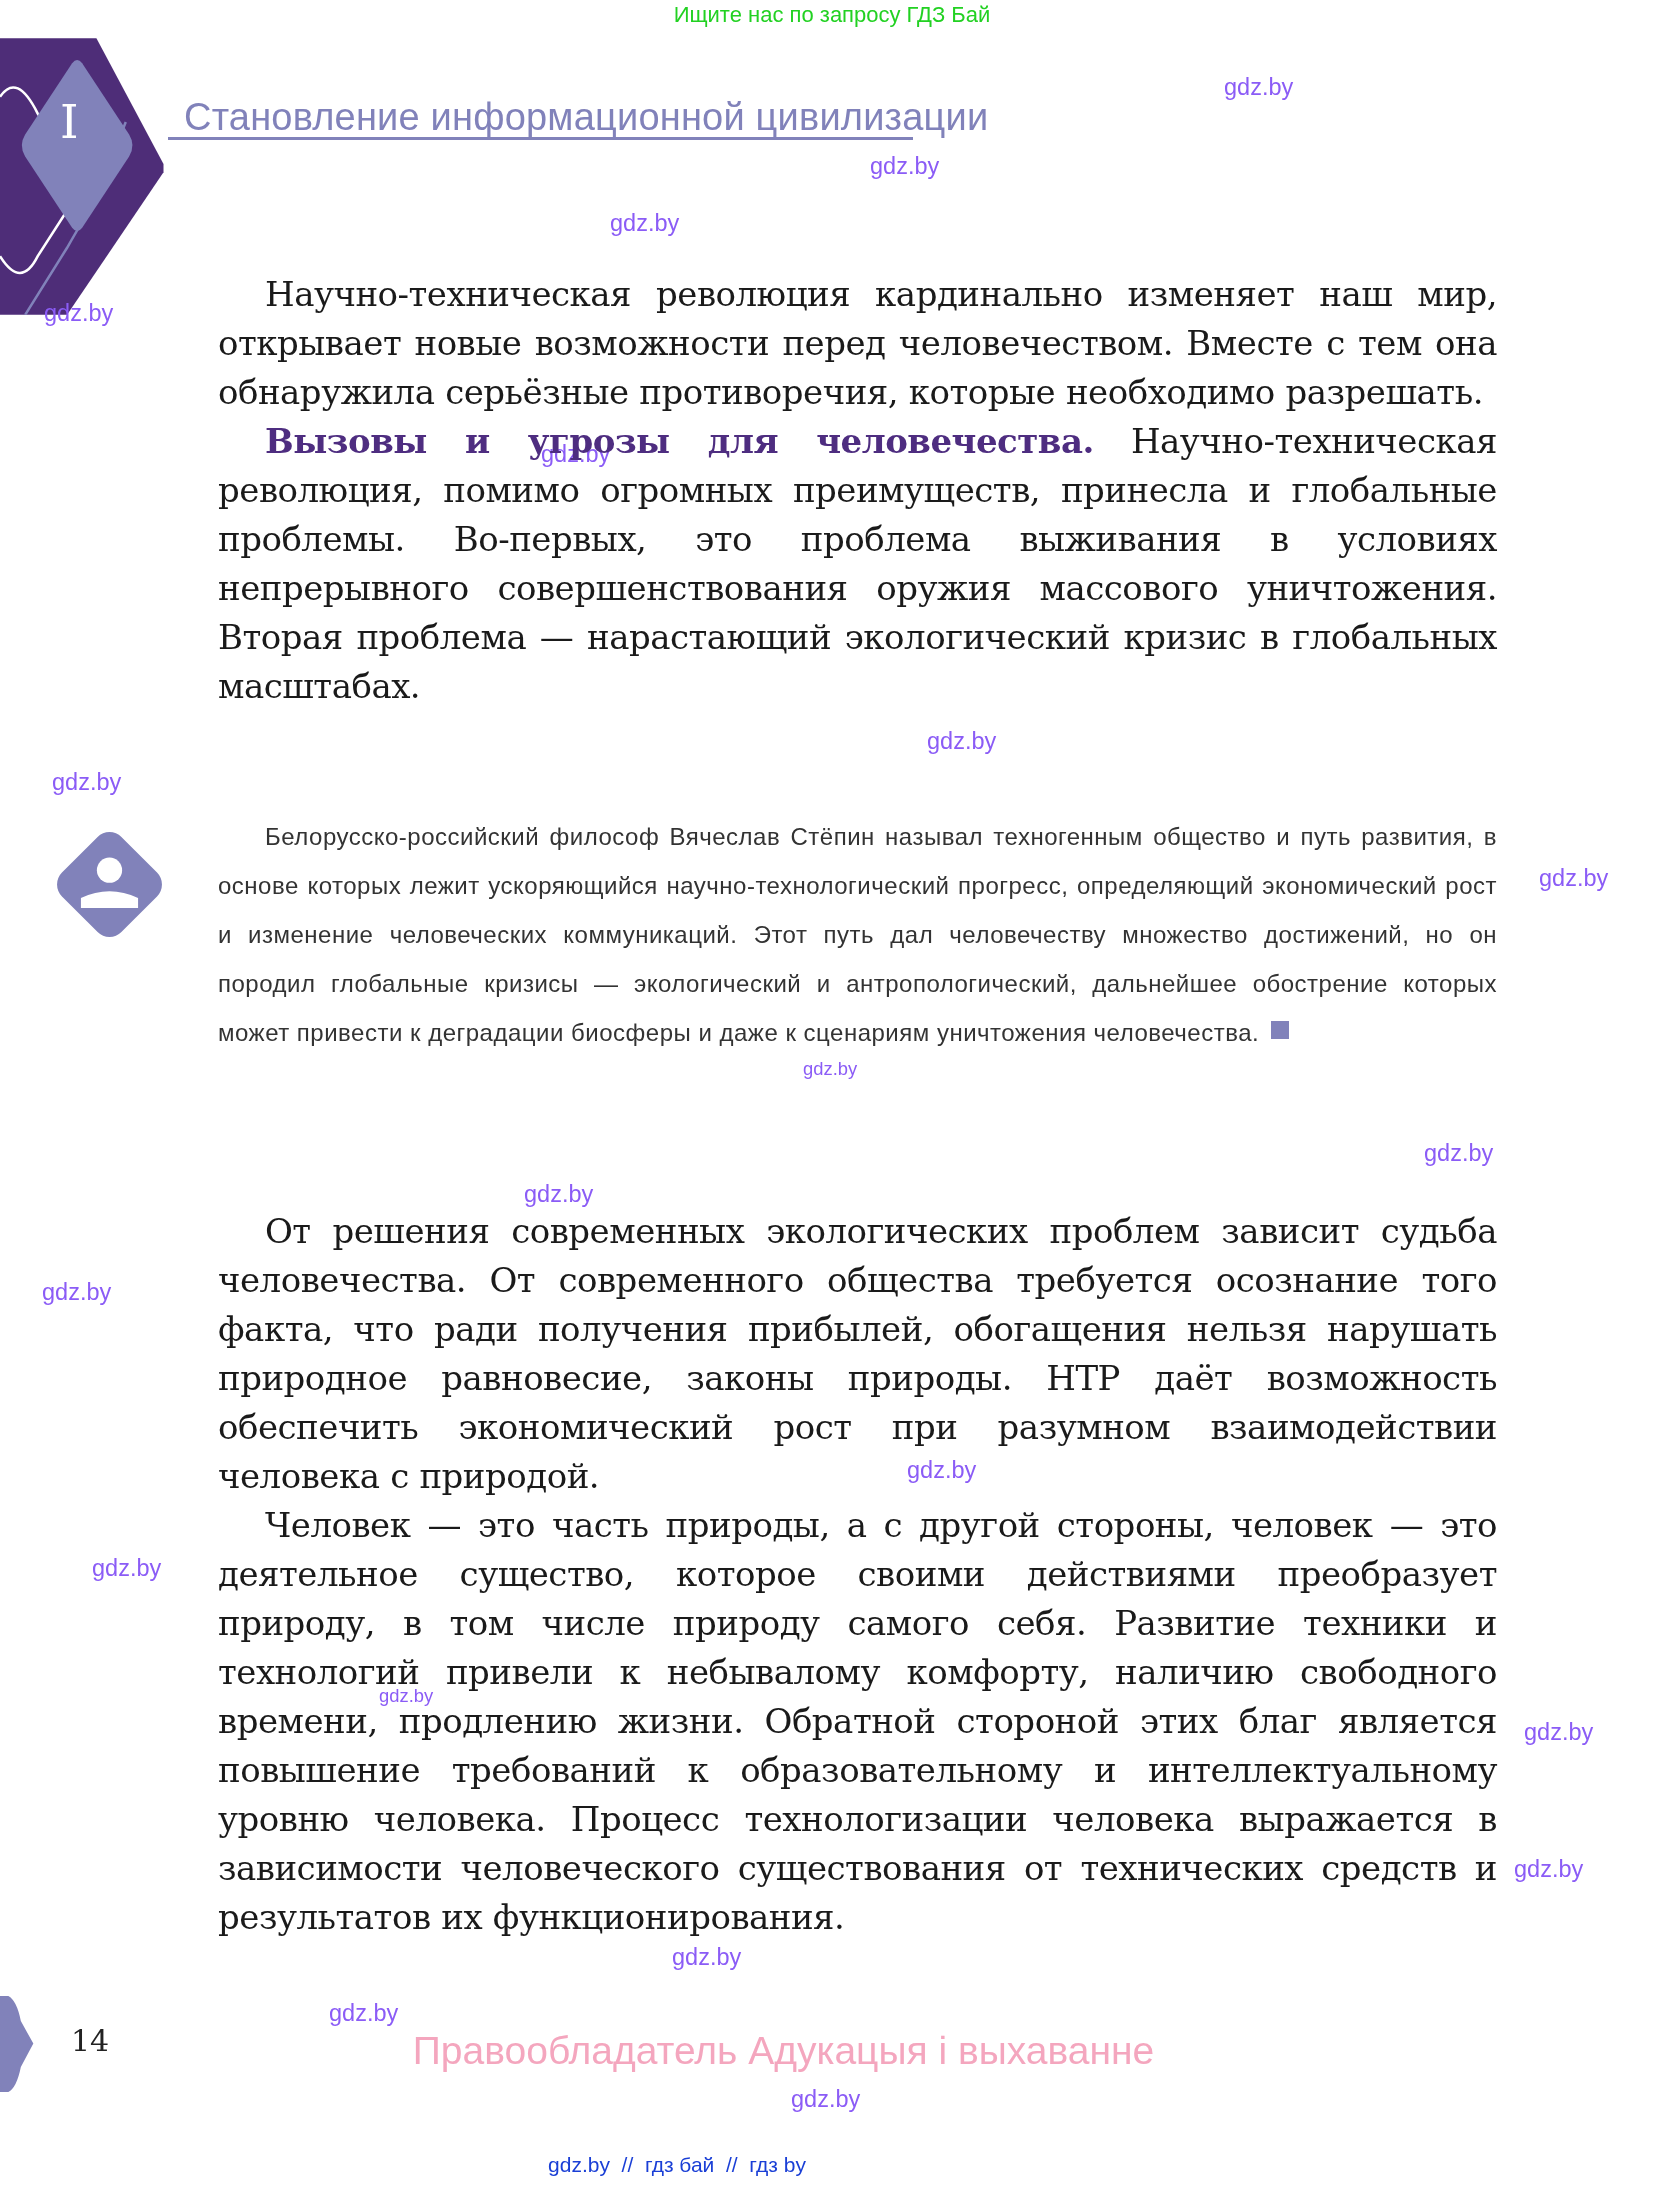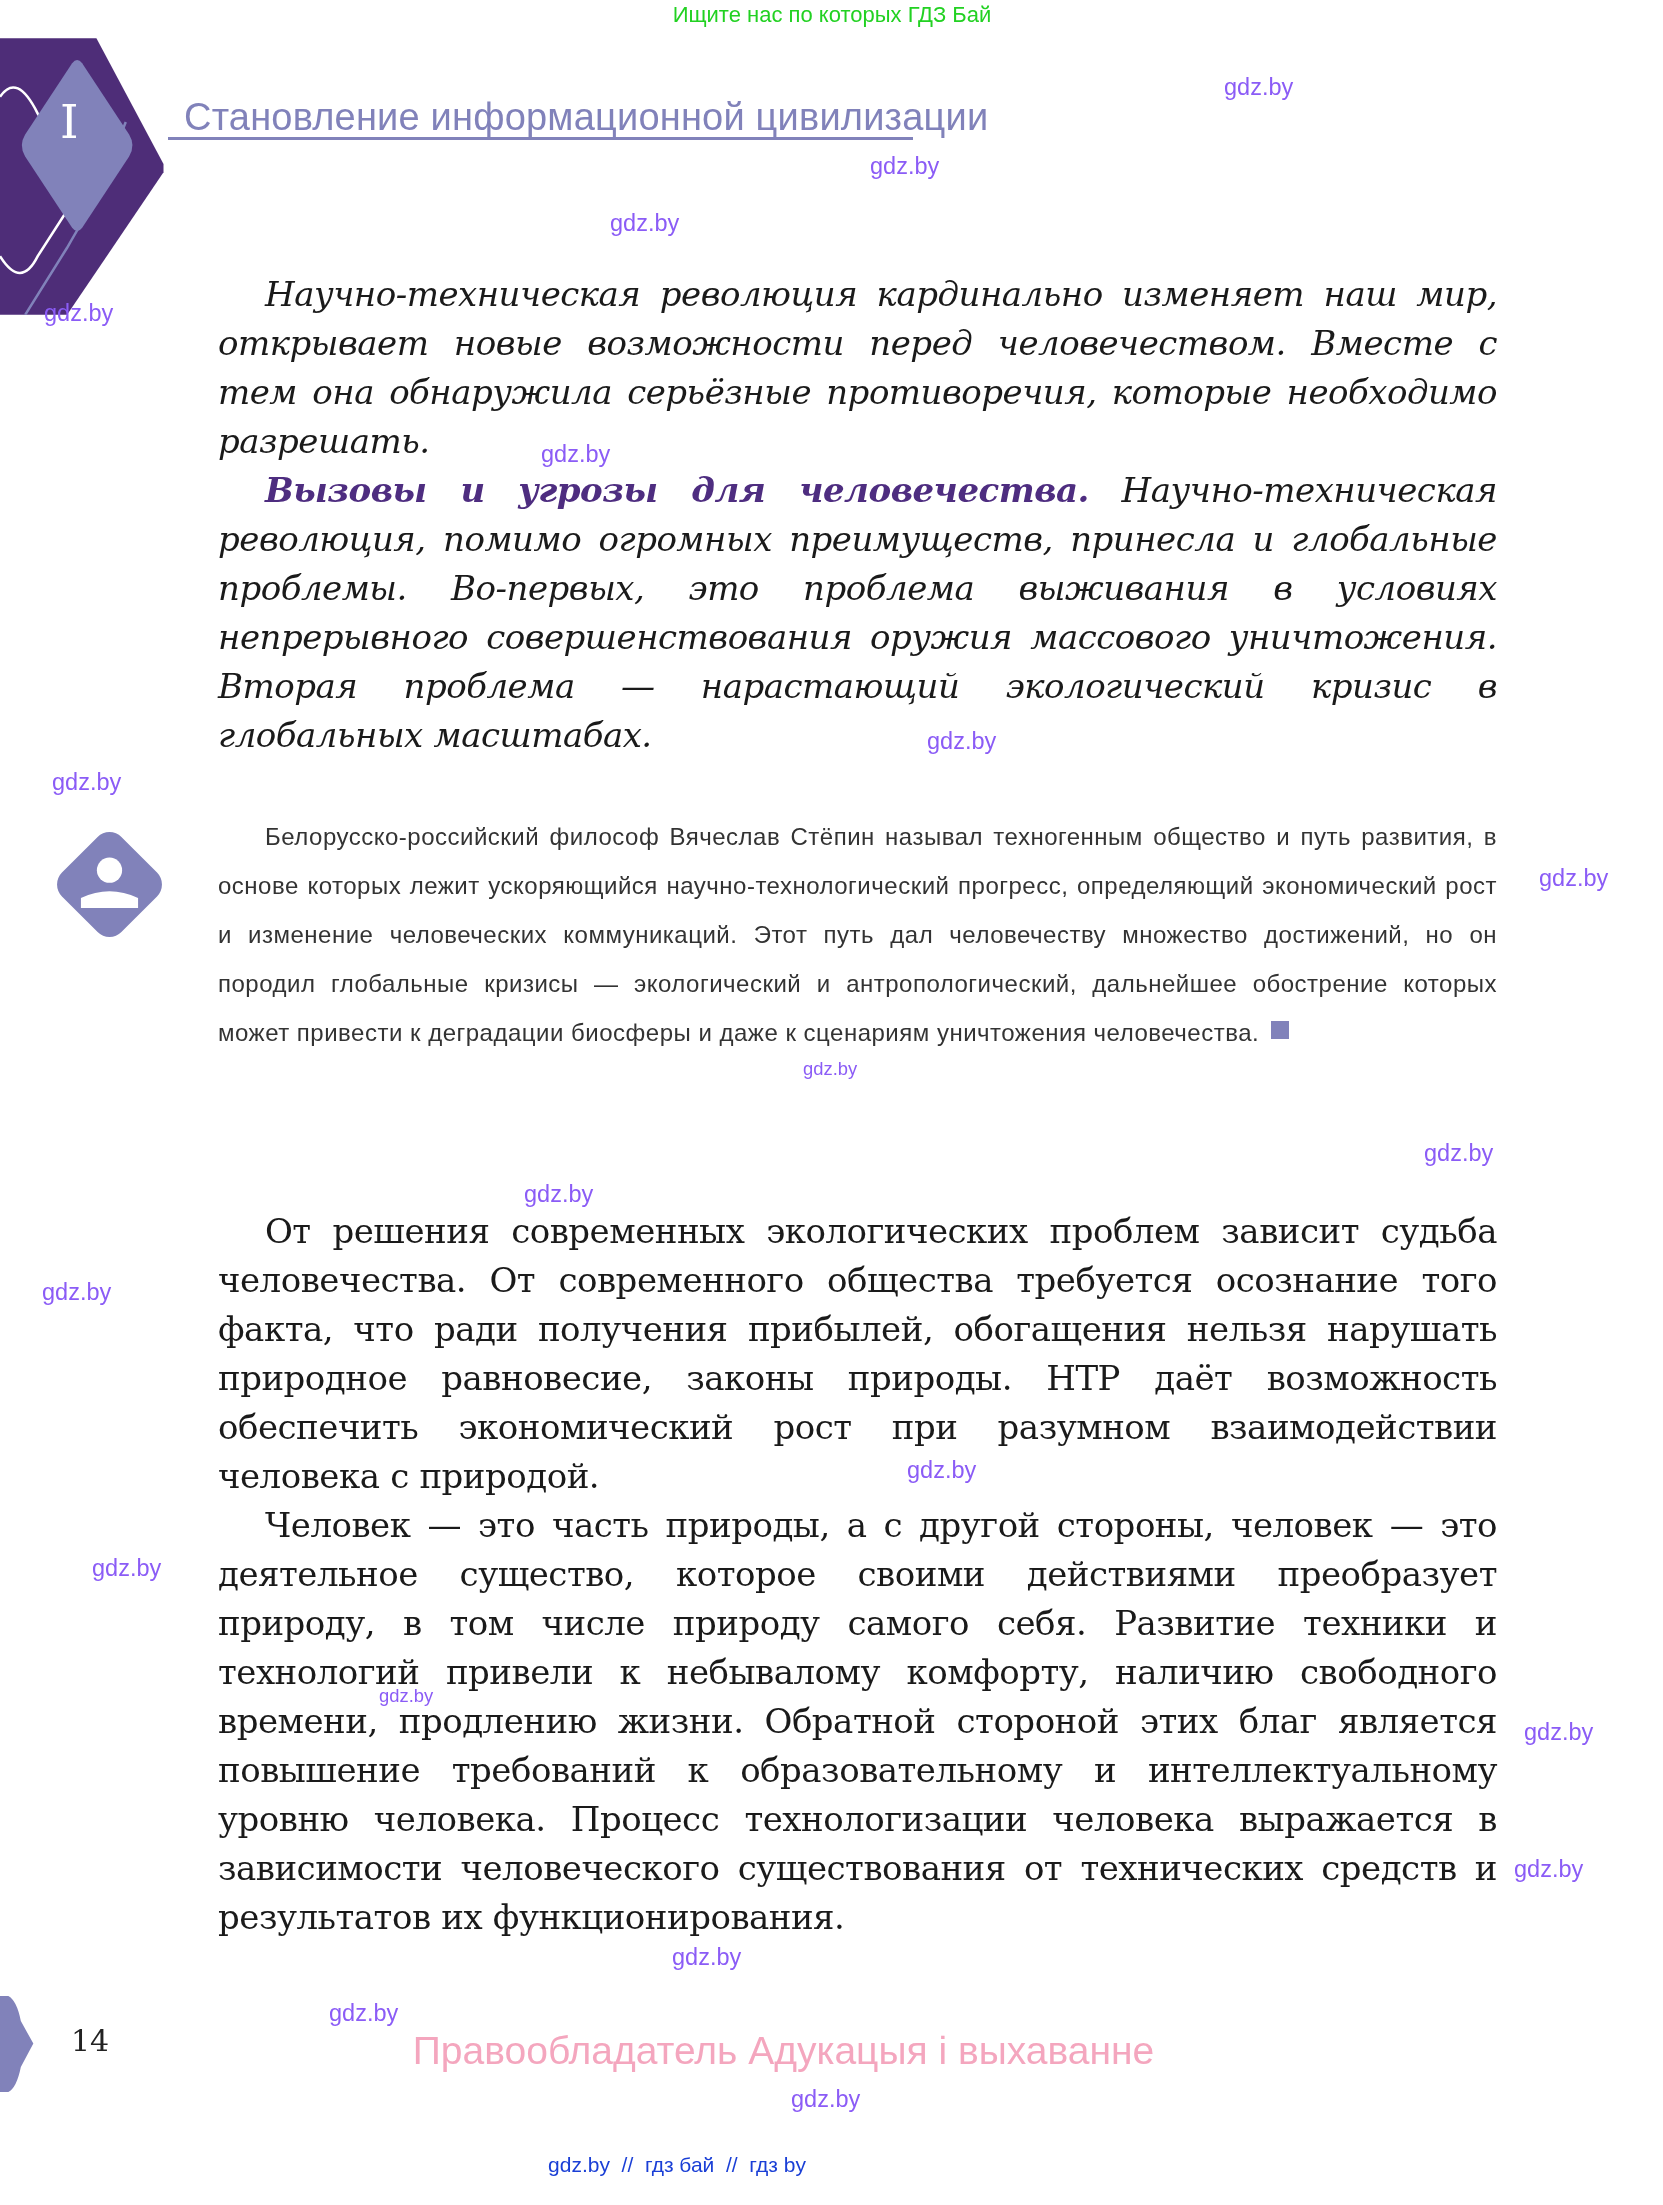--- a/index.html
+++ b/index.html
@@ -18,21 +18,21 @@
   .note p { margin:0; text-indent:47px; }
   .end-square { display:inline-block; width:18.4px; height:18.4px; background:#8182ba; margin-left:11.7px; vertical-align:1.7px; }
   .page-tab { left:0; top:1996px; width:50px; height:96px; }
   .page-num { left:71px; top:2023px; font-family:"DejaVu Serif", serif; font-size:30px; color:#222; }
   .rights { left:0; width:1567px; top:2029px; text-align:center; font-family:"Liberation Sans", sans-serif; font-size:39px; color:#f4a6be; }
   .footer-links { left:0; width:1354px; top:2153px; text-align:center; font-family:"Liberation Sans", sans-serif; font-size:21px; color:#1a3fd6; }
 </style>
 </head>
 <body>
 
-<div class="abs top-banner">Ищите нас по которых ГДЗ Бай</div>
+<div class="abs top-banner">Ищите нас по запросу ГДЗ Бай</div>
 
 <svg class="abs chapter-band" viewBox="0 0 260 330" width="218" height="277">
   <polygon points="0,0 115,0 195,150 195,160 80,330 0,330" fill="#4e2d78"></polygon>
   <path d="M 0 70 Q 20 40 45 90 L 90 160 Q 100 175 90 190 L 45 260 Q 25 300 0 260" fill="none" stroke="#ffffff" stroke-width="3"></path>
   <path d="M 150 100 L 110 200 Q 100 215 80 250 L 30 330" fill="none" stroke="#8182ba" stroke-width="3"></path>
   <path d="M 98 30 Q 92 22 86 30 L 30 115 Q 22 128 30 141 L 86 226 Q 92 234 98 226 L 154 141 Q 162 128 154 115 Z" fill="#8182ba"></path>
 </svg>
 <div class="abs" style="left:60px;top:94px;font-family:'DejaVu Serif',serif;font-size:47px;color:#ffffff;">I</div>
 
 <div class="abs chapter-title">Становление информационной цивилизации</div>
@@ -52,21 +52,21 @@
 <div class="abs wm" style="left:42px;top:1279px;">gdz.by</div>
 <div class="abs wm" style="left:907px;top:1457px;">gdz.by</div>
 <div class="abs wm" style="left:92px;top:1555px;">gdz.by</div>
 <div class="abs wm wm-small" style="left:379px;top:1685px;">gdz.by</div>
 <div class="abs wm" style="left:1524px;top:1719px;">gdz.by</div>
 <div class="abs wm" style="left:1514px;top:1856px;">gdz.by</div>
 <div class="abs wm" style="left:672px;top:1944px;">gdz.by</div>
 <div class="abs wm" style="left:329px;top:2000px;">gdz.by</div>
 <div class="abs wm" style="left:791px;top:2086px;">gdz.by</div>
 
-<div class="abs body-text" style="top:270px;font-style:italic;">
+<div class="abs body-text" style="top:270px;">
   <p>Научно-техническая революция кардинально изменяет наш мир, открывает новые возможности перед человечеством. Вместе с тем она обнаружила серьёзные противоречия, которые необходимо разрешать.</p>
   <p><span class="lead">Вызовы и угрозы для человечества.</span><span> Научно-техническая революция, помимо огромных преимуществ, принесла и глобальные проблемы. Во-первых, это проблема выживания в условиях непрерывного совершенствования оружия массового уничтожения. Вторая проблема — нарастающий экологический кризис в глобальных масштабах.</span></p>
 </div>
 
 <svg class="abs" viewBox="0 0 144 144" width="121" height="121" style="left:49px;top:824px;">
   <rect x="22" y="22" width="100" height="100" rx="20" ry="20" transform="rotate(45 72 72)" fill="#8182ba"></rect>
   <circle cx="72" cy="55" r="15" fill="#ffffff"></circle>
   <path d="M 38 100 L 38 88 Q 72 72 106 88 L 106 100 Z" fill="#ffffff"></path>
 </svg>
 <div class="abs note" style="top:812px;">

